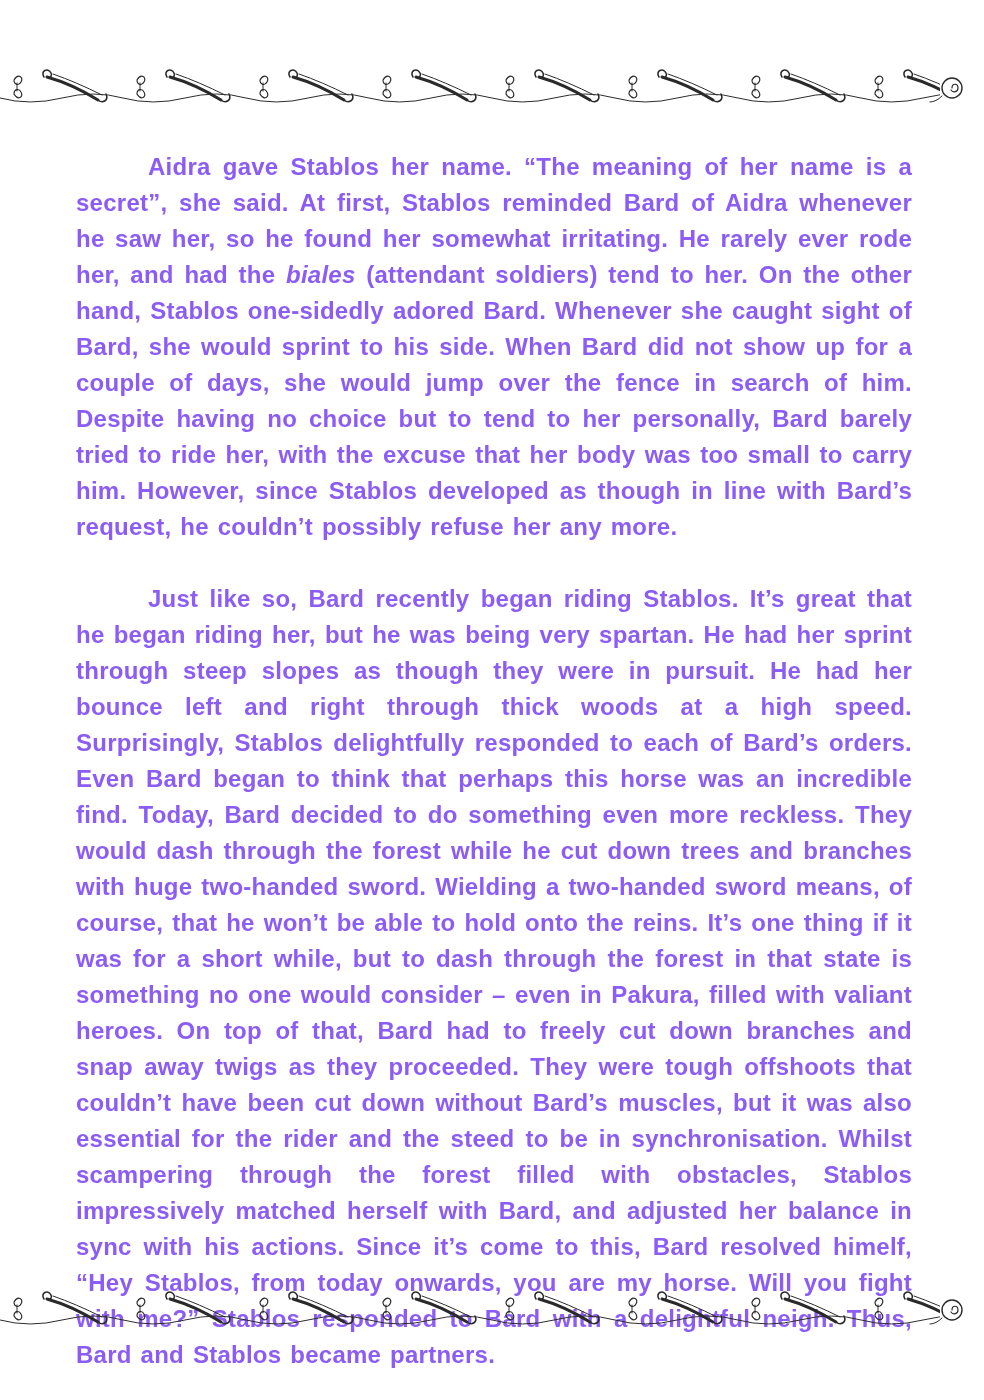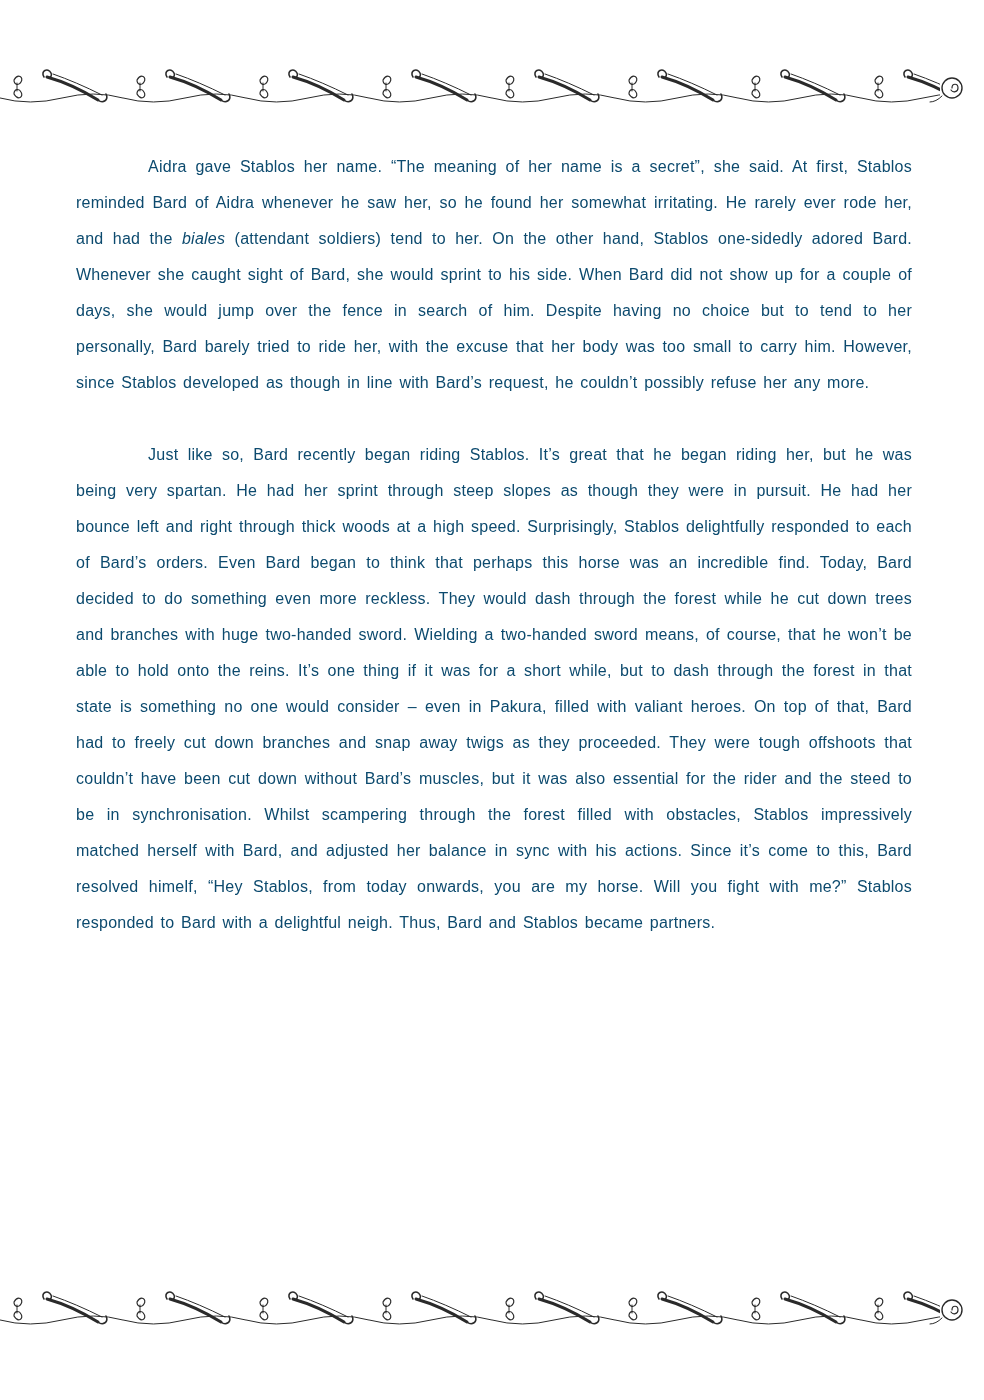--- a/index.html
+++ b/index.html
@@ -25,27 +25,28 @@
   .ornamental-border.top { top: 68px; }
   .ornamental-border.bottom { top: 1290px; }
   .text-content {
     position: absolute;
     top: 149px;
     left: 76px;
     width: 836px;
   }
   p.para {
     margin: 0 0 36px 0;
-    font-size: 16px;
+    font-size: 24px;
     line-height: 36px;
-    color: #0c4a6e;
+    color: #8b5cf6;
     text-align: justify;
     text-indent: 72px;
     letter-spacing: 0.25px;
     word-spacing: 2px;
+    font-weight: bold;
   }
   p.para:last-child { margin-bottom: 12px; }
   p.para em { font-style: italic; }
 </style>
 </head>
 <body>
 
 <div class="page">
 
   <div class="ornamental-border top">

